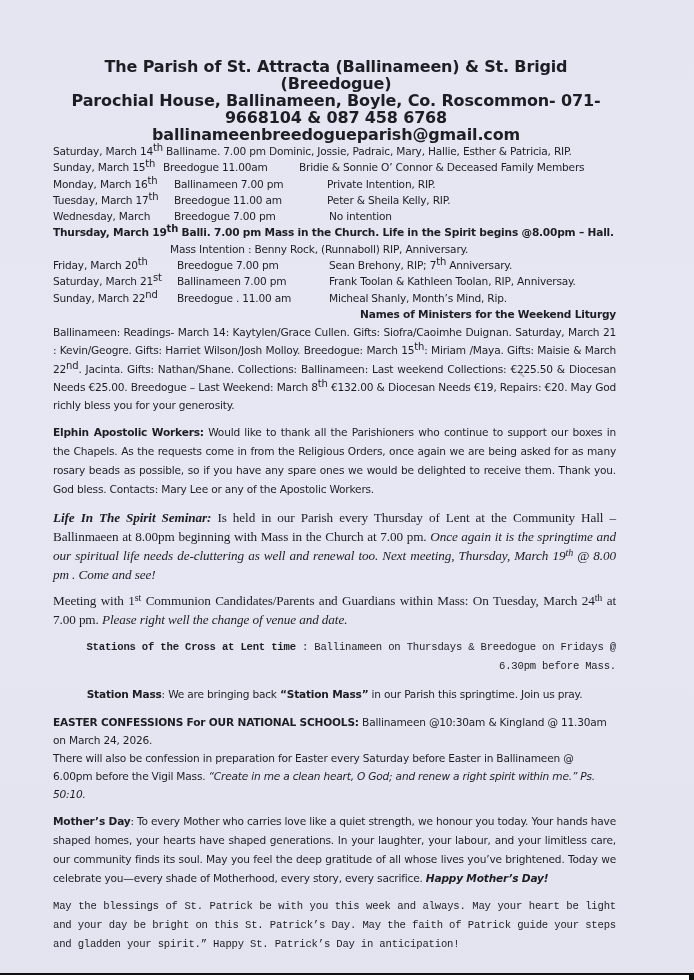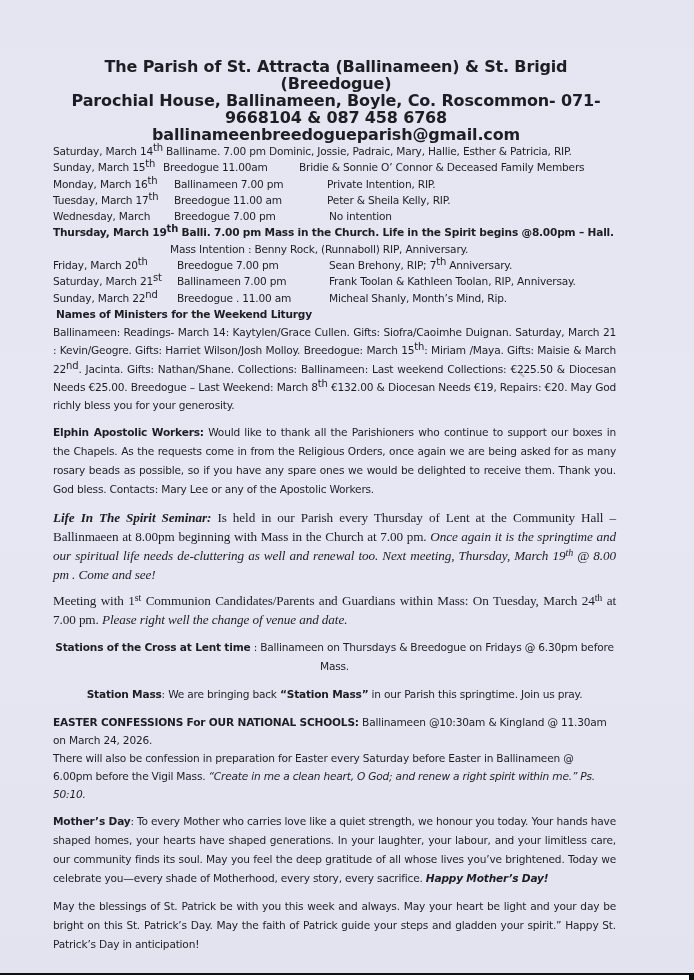--- a/index.html
+++ b/index.html
@@ -13,21 +13,21 @@
   .page {
     position: absolute; left: 0; top: 0; width: 694px; height: 975px;
     background: linear-gradient(180deg, #e4e5f0 0%, #e6e7f2 50%, #e2e3ee 100%);
   }
   .content { position: absolute; left: 56px; top: 58px; width: 560px; }
   .serif { font-family: "Liberation Serif", "DejaVu Serif", serif; }
   .hdr { text-align: center; font-weight: bold; font-size: 16px; line-height: 17px; letter-spacing: -0.15px; }
   .row { font-size: 10.6px; line-height: 16.3px; white-space: nowrap; letter-spacing: -0.2px; position: relative; height: 16.3px; }
   .row span.c { position: absolute; top: 0; }
   .bold { font-weight: bold; }
-  .center { text-align: left; }
+  .center { text-align: right; }
   sup { font-size: 10px; vertical-align: 4px; line-height: 0; }
   .para { font-size: 10.6px; line-height: 19px; text-align: justify; letter-spacing: -0.2px; }
   .para.serif { font-size: 13.2px; line-height: 19px; letter-spacing: -0.1px; }
   .it { font-style: italic; }
   .gap-s { height: 7px; }
   .gap-m { height: 9px; }
   .bottom-rule {
     position: absolute; left: 0; top: 973px; width: 690px; height: 2px; background: #111;
   }
   .bottom-strip { position: absolute; left: 0; top: 975px; width: 694px; height: 5px; background: #fff; }
@@ -107,41 +107,41 @@
     <div class="para serif" style="margin-left:-3px;">
       <span class="bold it">Life In The Spirit Seminar:</span><span> Is held in our Parish every Thursday of Lent at the Community Hall – Ballinmaeen at 8.00pm beginning with Mass in the Church at 7.00 pm. </span><span class="it">Once again it is the springtime and our spiritual life needs de-cluttering as well and renewal too. Next meeting, Thursday, March 19</span><sup class="it">th</sup><span class="it"> @ 8.00 pm . Come and see!</span>
     </div>
 
     <div class="gap-s"></div>
     <div class="para serif" style="margin-left:-3px;">
       <span>Meeting with 1</span><sup>st</sup><span> Communion Candidates/Parents and Guardians within Mass: On Tuesday, March 24</span><sup>th</sup><span> at 7.00 pm. </span><span class="it">Please right well the change of venue and date.</span>
     </div>
 
     <div class="gap-m"></div>
-    <div class="para" style="text-align:center; margin-left:-3px;">
+    <div class="para" style="text-align:right; margin-left:-3px;font-family:Liberation Mono, monospace;">
       <span class="bold">Stations of the Cross at Lent time</span><span> : Ballinameen on Thursdays &amp; Breedogue on Fridays @ 6.30pm before Mass.</span>
     </div>
 
     <div class="gap-m"></div>
     <div class="para" style="text-align:center; margin-left:-3px;">
       <span class="bold">Station Mass</span><span>: We are bringing back </span><span class="bold">“Station Mass”</span><span> in our Parish this springtime. Join us pray.</span>
     </div>
 
     <div class="gap-m"></div>
     <div class="para" style="text-align:left; margin-left:-3px; line-height:18px;">
       <span class="bold">EASTER CONFESSIONS For OUR NATIONAL SCHOOLS:</span><span> Ballinameen @10:30am &amp; Kingland @ 11.30am on March 24, 2026.</span><br>
       <span>There will also be confession in preparation for Easter every Saturday before Easter in Ballinameen @ 6.00pm before the Vigil Mass. </span><span class="it">“Create in me a clean heart, O God; and renew a right spirit within me.” Ps. 50:10.</span>
     </div>
 
     <div class="gap-m"></div>
     <div class="para" style="margin-left:-3px;">
       <span class="bold">Mother’s Day</span><span>: To every Mother who carries love like a quiet strength, we honour you today.  Your hands have shaped homes, your hearts have shaped generations. In your laughter, your labour, and your limitless care, our community finds its soul.  May you feel the deep gratitude of all whose lives you’ve brightened. Today we celebrate you—every shade of Motherhood, every story, every sacrifice. </span><span class="bold it">Happy Mother’s Day!</span>
     </div>
 
     <div class="gap-m"></div>
-    <div class="para" style="margin-left:-3px;">May the blessings of St. Patrick be with you this week and always. May your heart be light and your day be bright on this St. Patrick’s Day. May the faith of Patrick guide your steps and gladden your spirit.” Happy St. Patrick’s Day in anticipation!</div>
+    <div class="para" style="margin-left:-3px;font-family:Liberation Mono, monospace;">May the blessings of St. Patrick be with you this week and always. May your heart be light and your day be bright on this St. Patrick’s Day. May the faith of Patrick guide your steps and gladden your spirit.” Happy St. Patrick’s Day in anticipation!</div>
   </div>
 
   <div class="speck" style="left:519px; top:374px;"></div>
 </div>
 <div class="bottom-rule"></div>
 <div class="bottom-strip"></div>
 <div class="corner"></div>
 
 </body></html>

